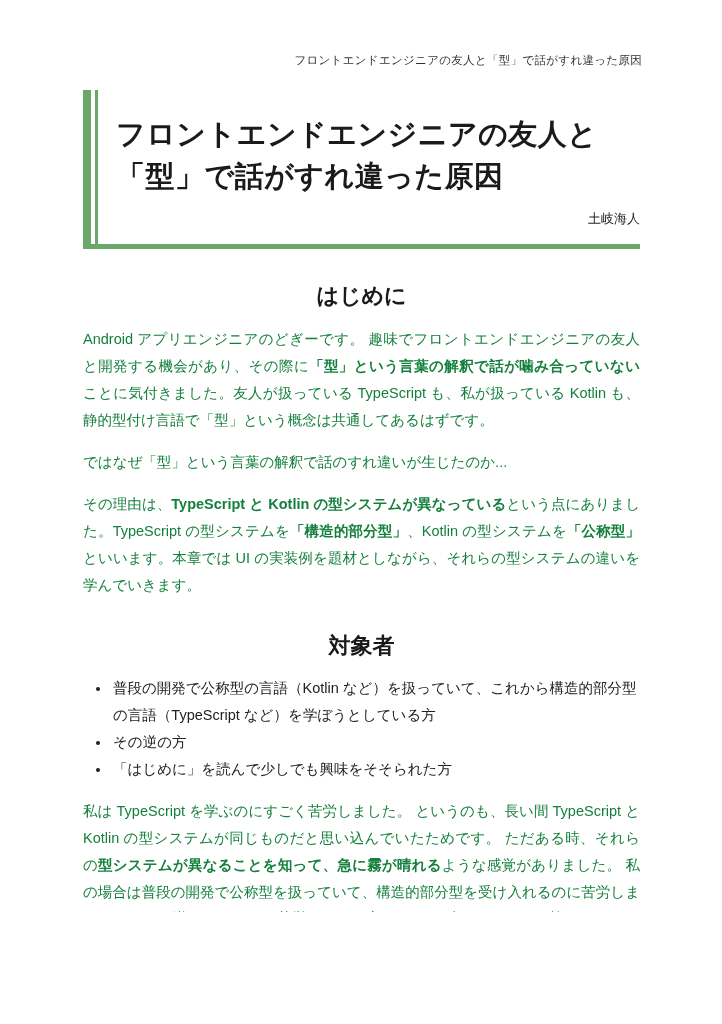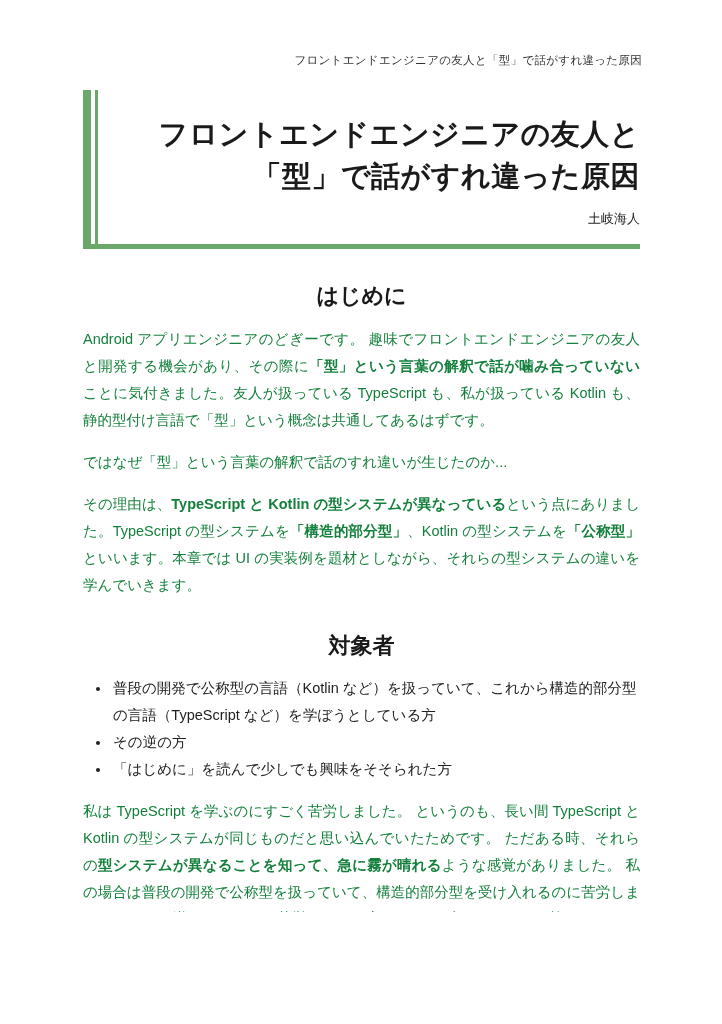--- a/index.html
+++ b/index.html
@@ -46,21 +46,20 @@
     width: 3px;
     background: var(--accent, #6aa86a);
   }
   .page-title {
     font-size: 29px;
     line-height: 1.44;
     font-weight: 700;
     color: #1a1a1a;
     letter-spacing: 0.5px;
     margin: 0;
-    text-align: right;
   }
   .author {
     text-align: right;
     font-size: 13px;
     color: #222222;
     margin-top: 12px;
   }
   .content {
     position: absolute;
     top: 281px;

